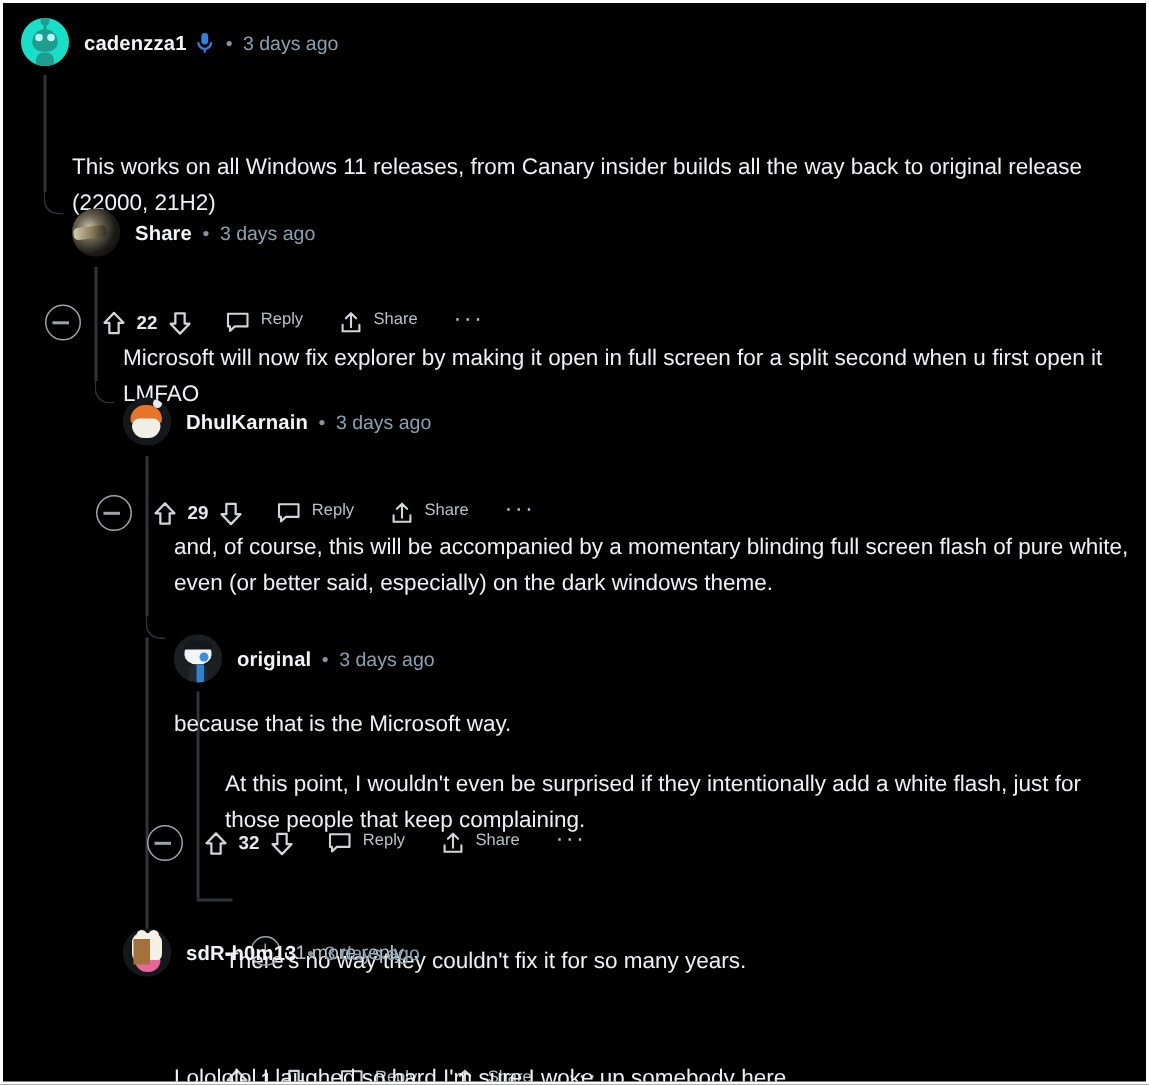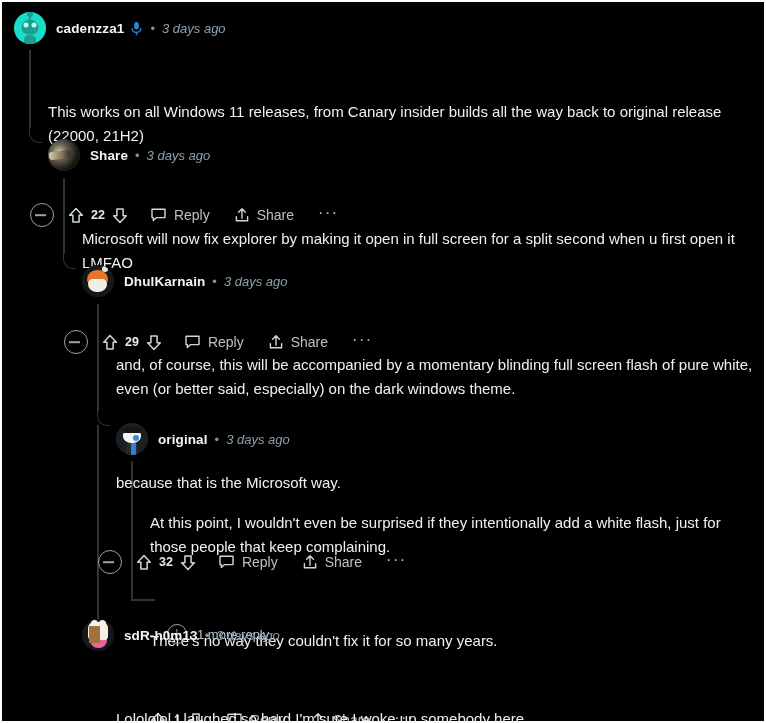--- a/index.html
+++ b/index.html
@@ -246,21 +246,20 @@
   .sep-dot {
     margin: 0 7px;
     color: #8a9299;
     font-size: 13px;
     line-height: 1;
   }
   .timestamp {
     font-size: 13px;
     color: #8ba1ae;
     white-space: nowrap;
-    font-style: italic;
   }
 
   .body-text {
     font-size: 15px;
     line-height: 24px;
     color: #eef1f3;
     white-space: pre-wrap;
     margin: 4px 0 0 34px;
     max-width: 1010px;
   }
@@ -301,21 +300,21 @@
     font-weight: bold;
     color: #e6e9eb;
     min-width: 8px;
     text-align: right;
   }
   .act-btn {
     display: flex;
     align-items: flex-start;
     gap: 7px;
     margin-right: 24px;
-    font-size: 14px;
+    font-size: 11px;
     color: #b9c2c8;
     white-space: nowrap;
   }
   .ellipsis {
     font-size: 16px;
     color: #b9c2c8;
     letter-spacing: 1.5px;
     line-height: 1;
     margin-bottom: 5px;
   }

